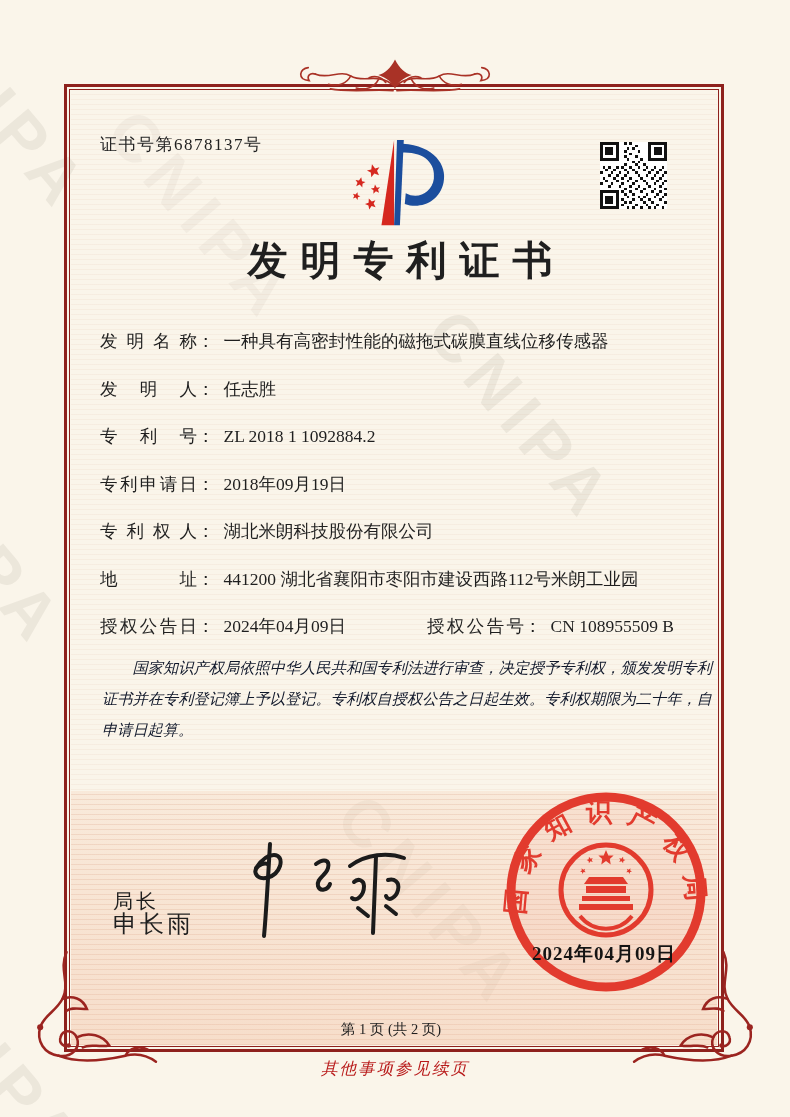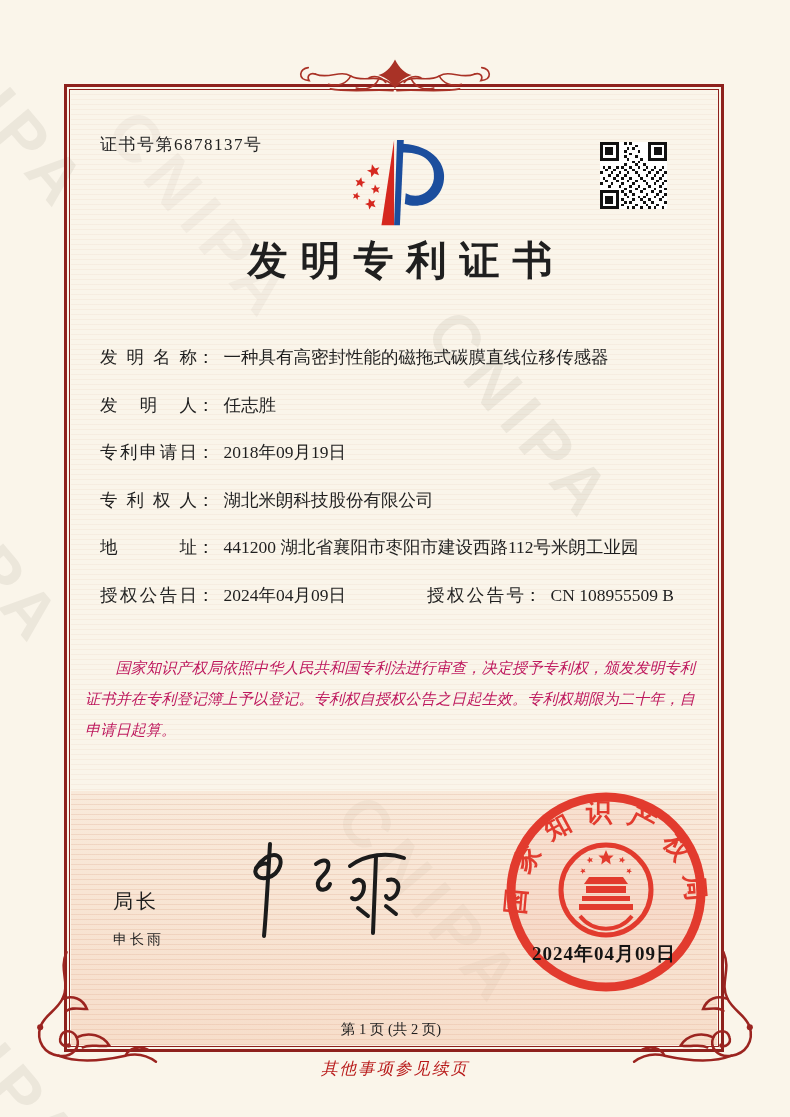--- a/index.html
+++ b/index.html
@@ -17,32 +17,32 @@
   .bottom-tint{position:absolute;left:4px;right:4px;top:704px;bottom:4px;
          background:linear-gradient(rgba(246,208,182,0.30),rgba(243,196,168,0.48)),
          repeating-linear-gradient(0deg,rgba(198,118,88,0.16) 0 1px,transparent 1px 5px);}
   
   .cert-no{position:absolute;left:100px;top:133px;font-size:17px;letter-spacing:1.5px;}
   .logo{position:absolute;left:336px;top:136px;width:122px;height:97px;}
   .qr{position:absolute;left:600px;top:142px;width:67px;height:67px;}
   .title{position:absolute;left:0;right:0;top:233px;text-align:center;font-size:40px;
          font-weight:bold;letter-spacing:13px;padding-left:23px;}
   
-  .fields{position:absolute;left:100px;top:344px;width:606px;font-size:17.5px;}
+  .fields{position:absolute;left:100px;top:328px;width:606px;font-size:17.5px;}
   .frow{line-height:26px;margin-bottom:21.5px;white-space:nowrap;}
   .flab{display:inline-block;width:97px;text-align:justify;text-align-last:justify;vertical-align:top;}
   .fcolon{margin-right:9px;}
   .pair2{margin-left:81px;}
   
-  .paras{position:absolute;left:85px;top:652px;width:610px;font-size:15.2px;line-height:31px;
-         text-align:justify;font-style:italic;color:#be185d;}
+  .paras{position:absolute;left:102px;top:652px;width:610px;font-size:15.2px;line-height:31px;
+         text-align:justify;font-style:italic;color:#0f172a;}
   .paras p{margin:0 0 4px 0;text-indent:2em;}
   
   .role{position:absolute;left:113px;top:872px;font-size:20px;letter-spacing:3px;margin-top:16px;}
-  .dname{position:absolute;left:113px;top:908px;font-size:14px;letter-spacing:3px;margin-top:23px;}
+  .dname{position:absolute;left:113px;top:908px;font-size:24px;letter-spacing:3px;}
   .sig{position:absolute;left:218px;top:838px;width:200px;height:105px;}
   
   .seal{position:absolute;left:502px;top:788px;width:208px;height:208px;}
   .seal-date{position:absolute;left:500px;top:941px;width:208px;text-align:center;
              font-size:19px;font-weight:bold;color:#141414;letter-spacing:1px;z-index:5;}
   
   .page-num{position:absolute;left:0;right:8px;top:1020px;text-align:center;font-size:14.5px;}
   .cont-note{position:absolute;left:0;right:0;top:1058px;text-align:center;font-size:16.5px;
              font-style:italic;letter-spacing:2px;color:#b91c1c;}
   
@@ -112,20 +112,23 @@
   </svg>
 
   <div class="title">发明专利证书</div>
 
   <div class="fields">
     <div class="frow">
       <span class="flab">发明名称</span><span class="fcolon">：</span><span class="fval">一种具有高密封性能的磁拖式碳膜直线位移传感器</span>
     </div>
     <div class="frow">
       <span class="flab">发明人</span><span class="fcolon">：</span><span class="fval">任志胜</span>
+    </div>
+    <div class="frow">
+      <span class="flab">专利号</span><span class="fcolon">：</span><span class="fval">ZL 2018 1 1092884.2</span>
     </div>
     <div class="frow">
       <span class="flab">专利申请日</span><span class="fcolon">：</span><span class="fval">2018年09月19日</span>
     </div>
     <div class="frow">
       <span class="flab">专利权人</span><span class="fcolon">：</span><span class="fval">湖北米朗科技股份有限公司</span>
     </div>
     <div class="frow">
       <span class="flab">地址</span><span class="fcolon">：</span><span class="fval">441200 湖北省襄阳市枣阳市建设西路112号米朗工业园</span>
     </div>

